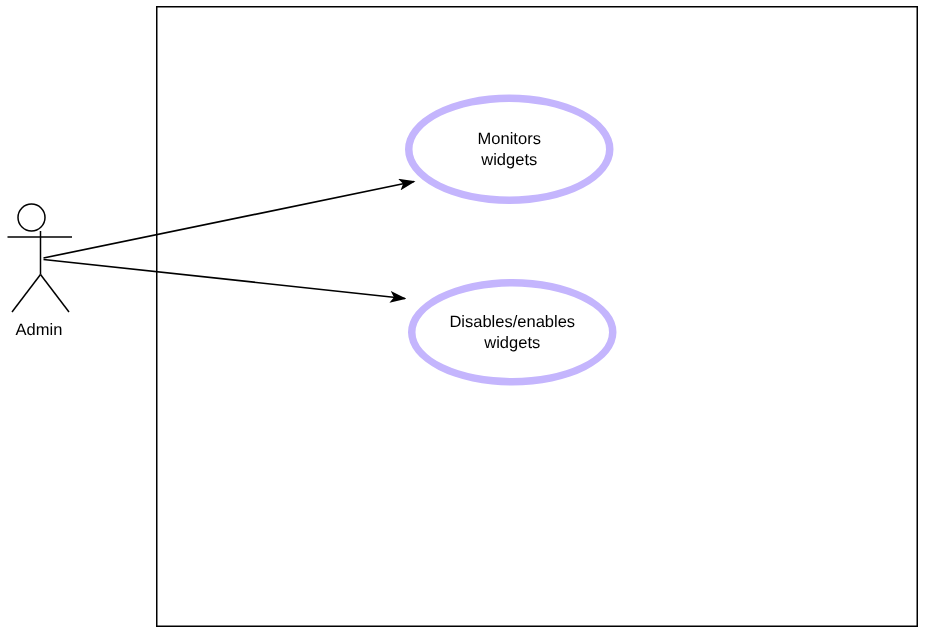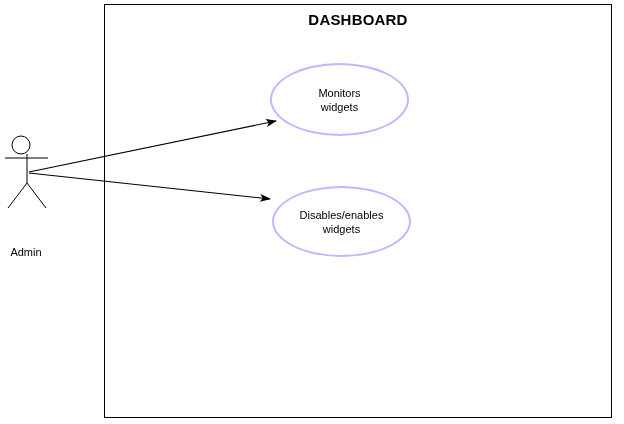--- a/index.html
+++ b/index.html
@@ -38,21 +38,21 @@
     text-align: center;
     font-size: 15px;
     font-weight: bold;
     color: #000000;
     letter-spacing: 0.2px;
     line-height: 17px;
   }
   
   .usecase {
     position: absolute;
-    border: 2px solid #c4b5fd;
+    border: 5px solid #c4b5fd;
     border-radius: 50%;
     background: #ffffff;
     box-sizing: border-box;
     display: flex;
     align-items: center;
     justify-content: center;
   }
   .usecase .uc-label {
     text-align: center;
     font-size: 11px;
@@ -83,21 +83,20 @@
   }
   .actor-label {
     position: absolute;
     left: 0px;
     top: 213px;
     width: 52px;
     text-align: center;
     font-size: 11px;
     color: #000000;
     line-height: 14px;
-    margin-top: 32px;
   }
   
   .links-svg {
     position: absolute;
     left: 0;
     top: 0;
     width: 624px;
     height: 424px;
     overflow: visible;
     pointer-events: none;
@@ -107,21 +106,20 @@
     pointer-events: auto;
   }
 </style>
 </head>
 <body>
 
 <div id="canvas">
 
   <div class="system-boundary"></div>
 
-  <div class="system-title">DASHBOARD</div>
 
   <svg class="actor-svg" viewBox="0 0 60 86" width="60" height="86">
 
     <circle cx="21" cy="17" r="9" fill="#ffffff" stroke="#000000" stroke-width="1"></circle>
 
     <line x1="5" y1="30" x2="48" y2="30" stroke="#000000" stroke-width="1"></line>
 
     <line x1="27" y1="26" x2="27" y2="55" stroke="#000000" stroke-width="1"></line>
 
     <line x1="27" y1="55" x2="8" y2="80" stroke="#000000" stroke-width="1"></line>

